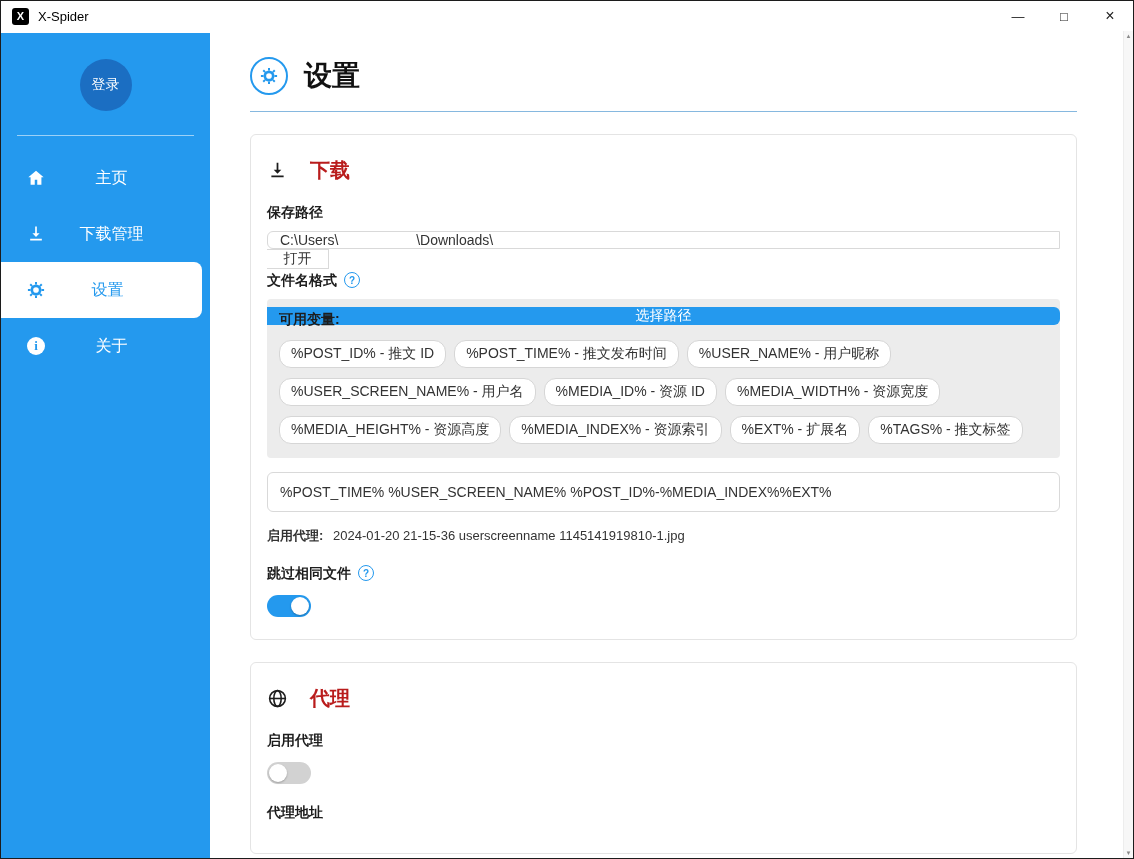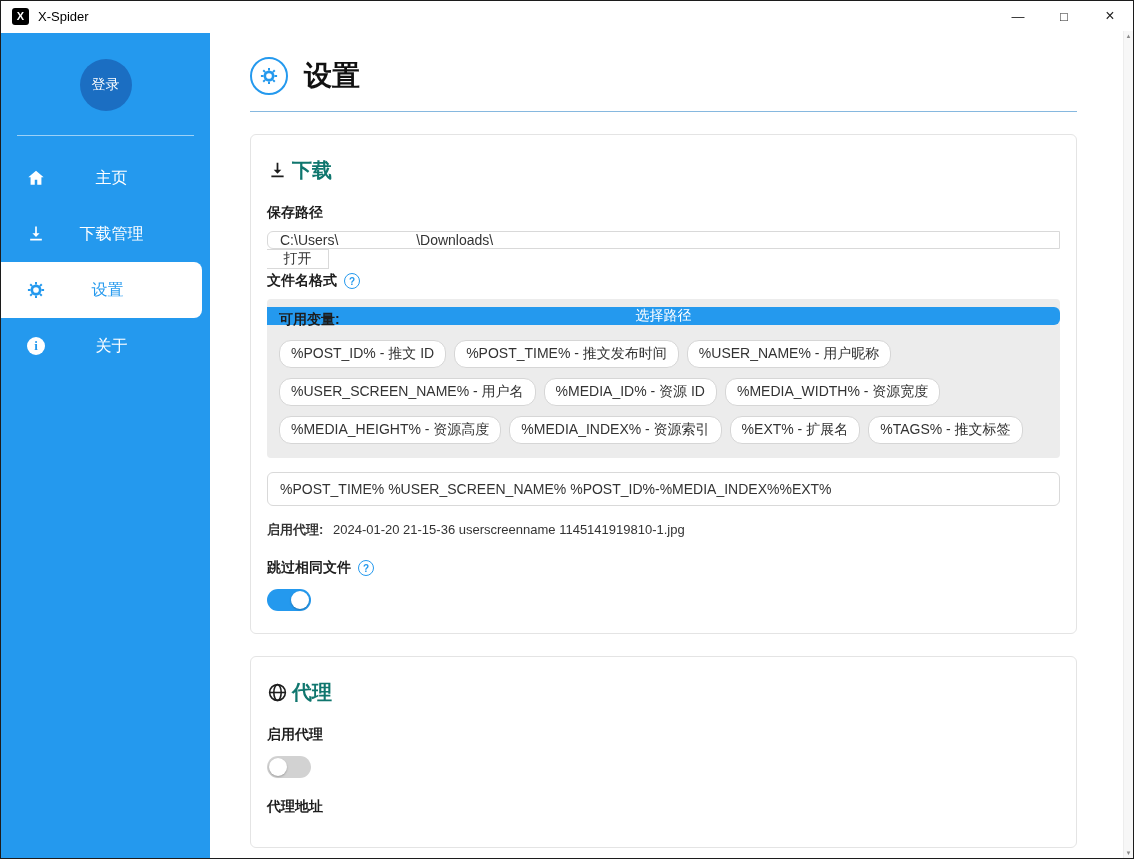--- a/index.html
+++ b/index.html
@@ -30,33 +30,33 @@
   .scrollbar { position:absolute; right:0; top:30px; bottom:0; width:10px; background:#f7f7f7; border-left:1px solid #ededed; display:flex; flex-direction:column; justify-content:space-between; align-items:center; padding:2px 0; }
   .scroll-arrow { font-size:6px; color:#8a8a8a; line-height:1; }
   
   .main { position:absolute; left:209px; top:30px; right:10px; bottom:0; background:#fff; overflow:hidden; }
   .page-head { padding:26px 46px 0 40px; }
   .page-head-row { display:flex; align-items:center; gap:16px; }
   .gear-circle { width:38px; height:38px; border-radius:50%; border:2px solid #2499ee; color:#2499ee; display:flex; align-items:center; justify-content:center; flex:0 0 38px; }
   .page-title { font-size:28px; font-weight:bold; color:#111; }
   .head-divider { border:none; border-top:1px solid #86b8df; margin:16px 46px 0 40px; }
   .card { margin:22px 46px 0 40px; border:1px solid #e4e4e4; border-radius:6px; padding:22px 16px; background:#fff; }
-  .card-title { display:flex; align-items:center; gap:4px; font-size:20px; font-weight:bold; color:#0f766e; }
+  .card-title { display:flex; align-items:center; gap:22px; font-size:20px; font-weight:bold; color:#b91c1c; }
   .card-title .ic { width:21px; height:21px; color:#1d1d1d; }
-  .field-label { font-size:14px; font-weight:bold; color:#1d1d1d; margin:20px 0 9px 0; display:flex; align-items:center; }
+  .field-label { font-size:14px; font-weight:bold; color:#1d1d1d; margin:20px 0 9px 0; display:flex; }
   .help-icon { width:16px; height:16px; border-radius:50%; border:1.5px solid #2499ee; color:#2499ee; font-size:10px; font-weight:bold; display:inline-flex; align-items:center; justify-content:center; margin-left:7px; }
   .path-row { display:flex; height:21px;flex-direction:column; }
   .path-input { flex:1; border:1px solid #d9d9d9; border-radius:6px 0 0 6px; padding:0 12px; font-size:14px; color:#333; outline:none; font-family:inherit; }
   .btn-open { width:62px; background:#fff; border:1px solid #d9d9d9; border-left:none; font-size:14px; color:#333; font-family:inherit; }
   .btn-choose { background:#2499ee; color:#fff; border:none; border-radius:0 6px 6px 0; padding:0 17px; font-size:14px; font-family:inherit;margin-top:38px; }
   .vars-box { background:#ececec; border-radius:4px; padding:12px 24px 14px 12px; margin-top:2px; }
   .vars-title { font-size:14px; font-weight:bold; color:#1d1d1d; margin-bottom:11px; }
   .chips { display:flex; flex-wrap:wrap; gap:10px 8px; }
   .chip { background:#fff; border:1px solid #d6d6d6; border-radius:12px; padding:4px 11px; font-size:14px; color:#333; white-space:nowrap; }
-  .text-input { width:100%; height:34px; border:1px solid #d9d9d9; border-radius:6px; padding:0 12px; font-size:14px; color:#333; outline:none; font-family:inherit; margin-top:14px; }
+  .text-input { width:100%; height:40px; border:1px solid #d9d9d9; border-radius:6px; padding:0 12px; font-size:14px; color:#333; outline:none; font-family:inherit; margin-top:14px; }
   .example-row { margin-top:15px; font-size:13px; color:#333; }
   .example-row .ex-label { font-weight:bold; margin-right:6px; }
   .switch { width:44px; height:22px; border-radius:11px; position:relative; margin-top:12px; cursor:default; }
   .switch.on { background:#2499ee; }
   .switch.off { background:#d2d2d2; }
   .switch .knob { width:18px; height:18px; border-radius:50%; background:#fff; position:absolute; top:2px; box-shadow:0 1px 2px rgba(0,0,0,.25); }
   .switch.on .knob { right:2px; }
   .switch.off .knob { left:2px; }
 </style>
 </head>

